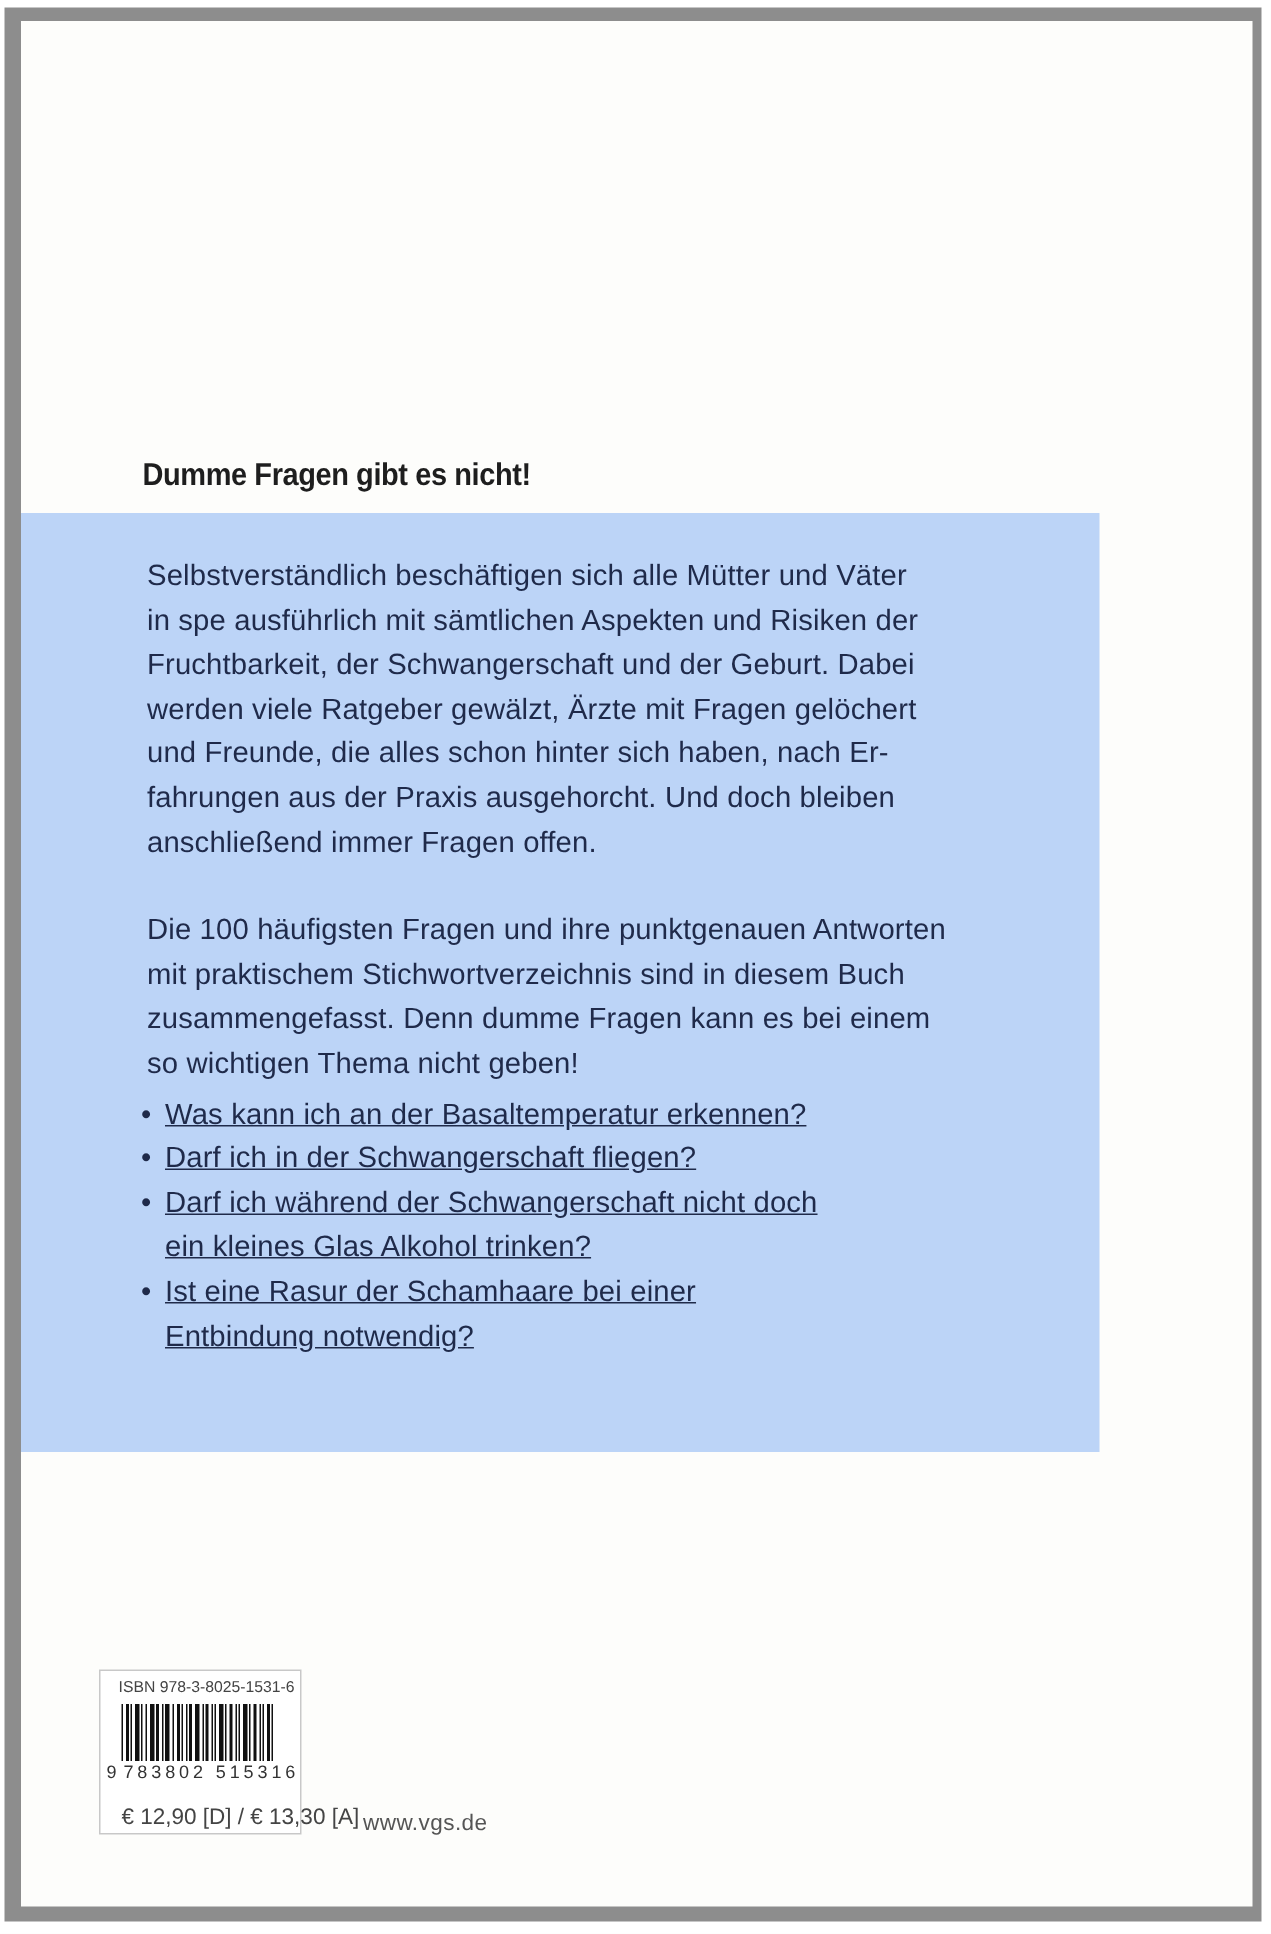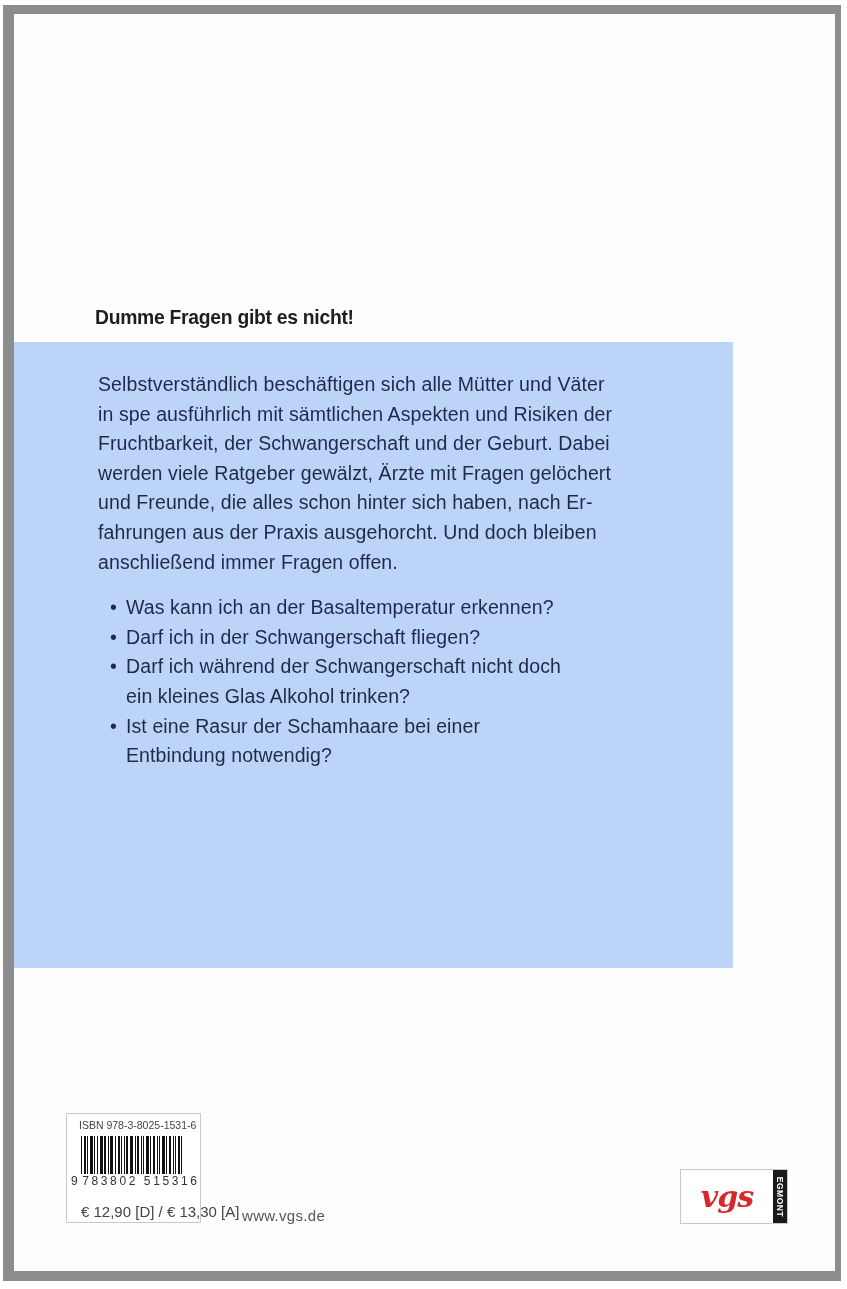--- a/index.html
+++ b/index.html
@@ -43,21 +43,21 @@
       position: absolute;
       left: 80px; top: 24px;
       width: 640px;
       font-size: 19.5px;
       line-height: 29.6px;
       color: #1f2a4a;
       letter-spacing: 0.1px;
     }
     .para { margin: 4px; white-space: pre-line; }
     .para + .para { margin-top: 29px; }
-    .bullets { list-style: none; margin: 16px; padding: 0; }
+    .bullets { list-style: none; margin: 0; padding: 0; text-decoration: underline; }
     .bullets li {
       position: relative;
       padding-left: 16px;
       white-space: pre-line;
     }
     .bullets li::before {
       content: "•";
       position: absolute;
       left: 0; top: 0;
     }
@@ -148,20 +148,24 @@
 
     <div class="bluebox">
       <div class="body-text">
         <p class="para">Selbstverständlich beschäftigen sich alle Mütter und Väter
 in spe ausführlich mit sämtlichen Aspekten und Risiken der
 Fruchtbarkeit, der Schwangerschaft und der Geburt. Dabei
 werden viele Ratgeber gewälzt, Ärzte mit Fragen gelöchert
 und Freunde, die alles schon hinter sich haben, nach Er-
 fahrungen aus der Praxis ausgehorcht. Und doch bleiben
 anschließend immer Fragen offen.</p>
+        <p class="para">Die 100 häufigsten Fragen und ihre punktgenauen Antworten
+mit praktischem Stichwortverzeichnis sind in diesem Buch
+zusammengefasst. Denn dumme Fragen kann es bei einem
+so wichtigen Thema nicht geben!</p>
         <ul class="bullets">
           <li>Was kann ich an der Basaltemperatur erkennen?</li>
           <li>Darf ich in der Schwangerschaft fliegen?</li>
           <li>Darf ich während der Schwangerschaft nicht doch
 ein kleines Glas Alkohol trinken?</li>
           <li>Ist eine Rasur der Schamhaare bei einer
 Entbindung notwendig?</li>
         </ul>
       </div>
     </div>
@@ -203,21 +207,15 @@
           <span style="width:1px"></span>
       </div>
       <div class="barcode-digits">
         <span class="first">9</span><span>783802 515316</span>
       </div>
       <div class="price">€ 12,90 [D] / € 13,30 [A]</div>
     </div>
 
     <div class="url">www.vgs.de</div>
 
-    <div class="logo">
-      <div class="logo-vgs">vgs</div>
-      <div class="logo-egmont">
-        <span>EGMONT</span>
-      </div>
-    </div>
 
   </div>
 </div>
 
 </body></html>

